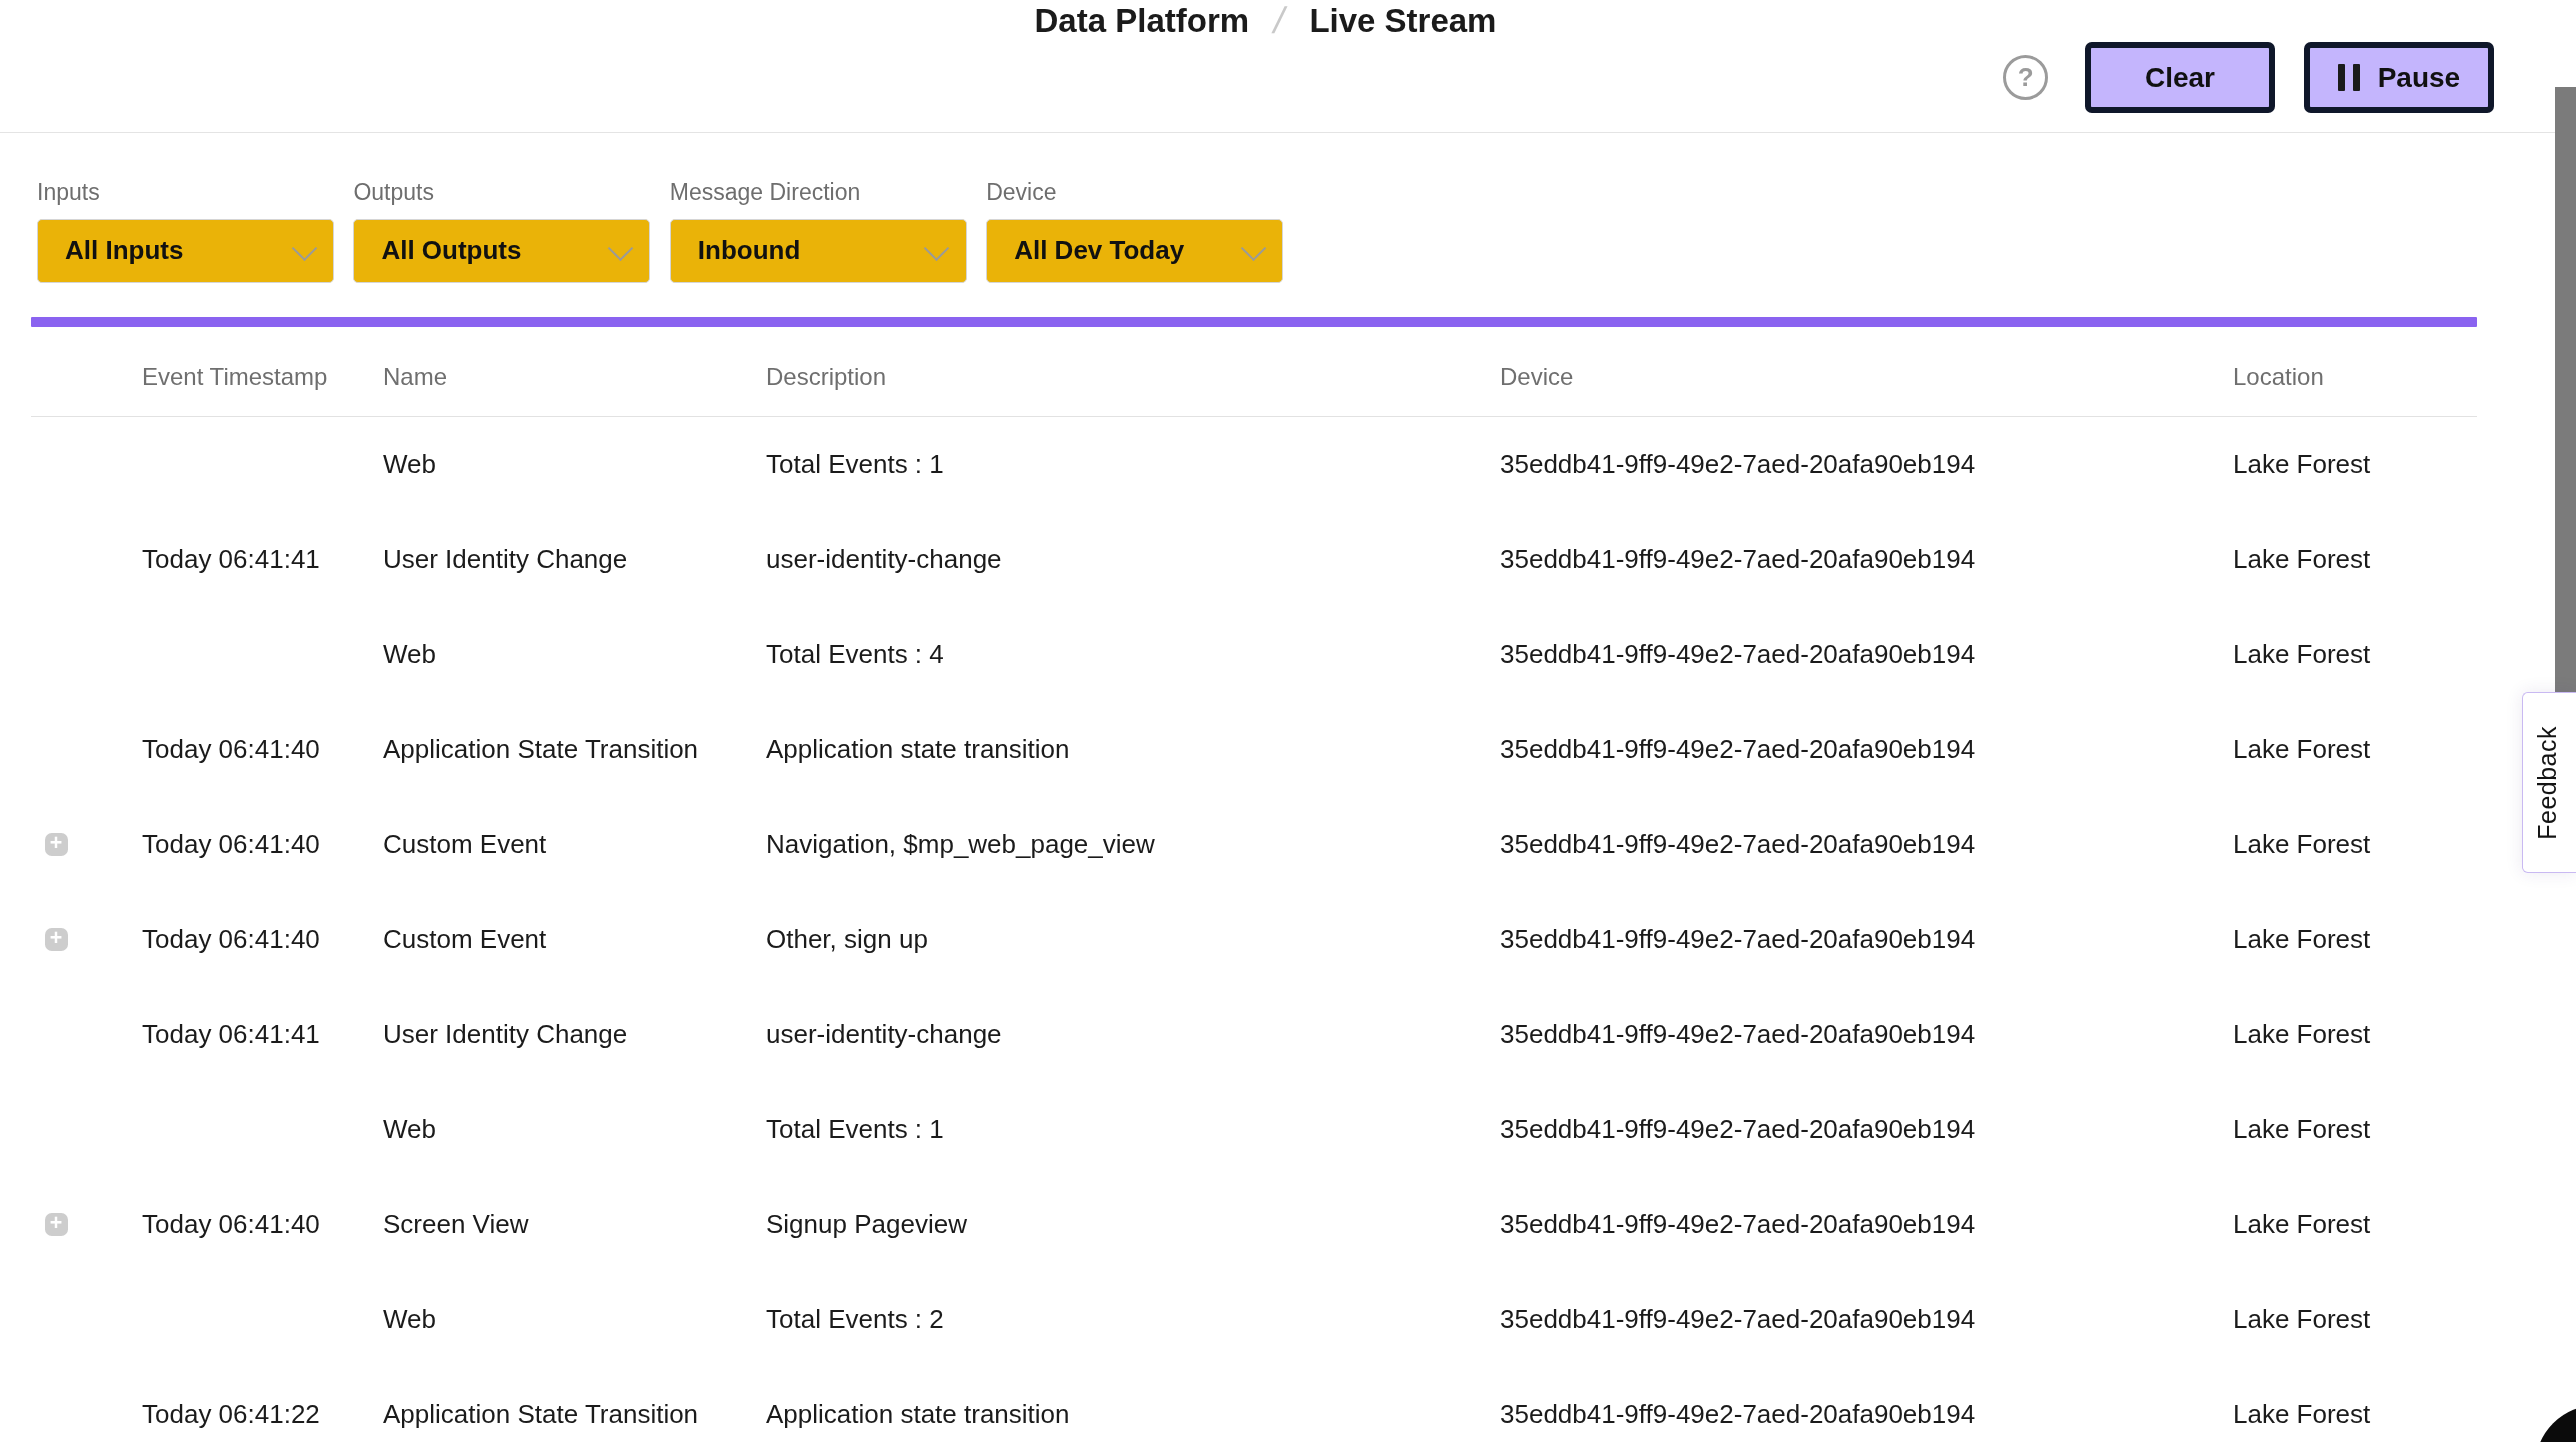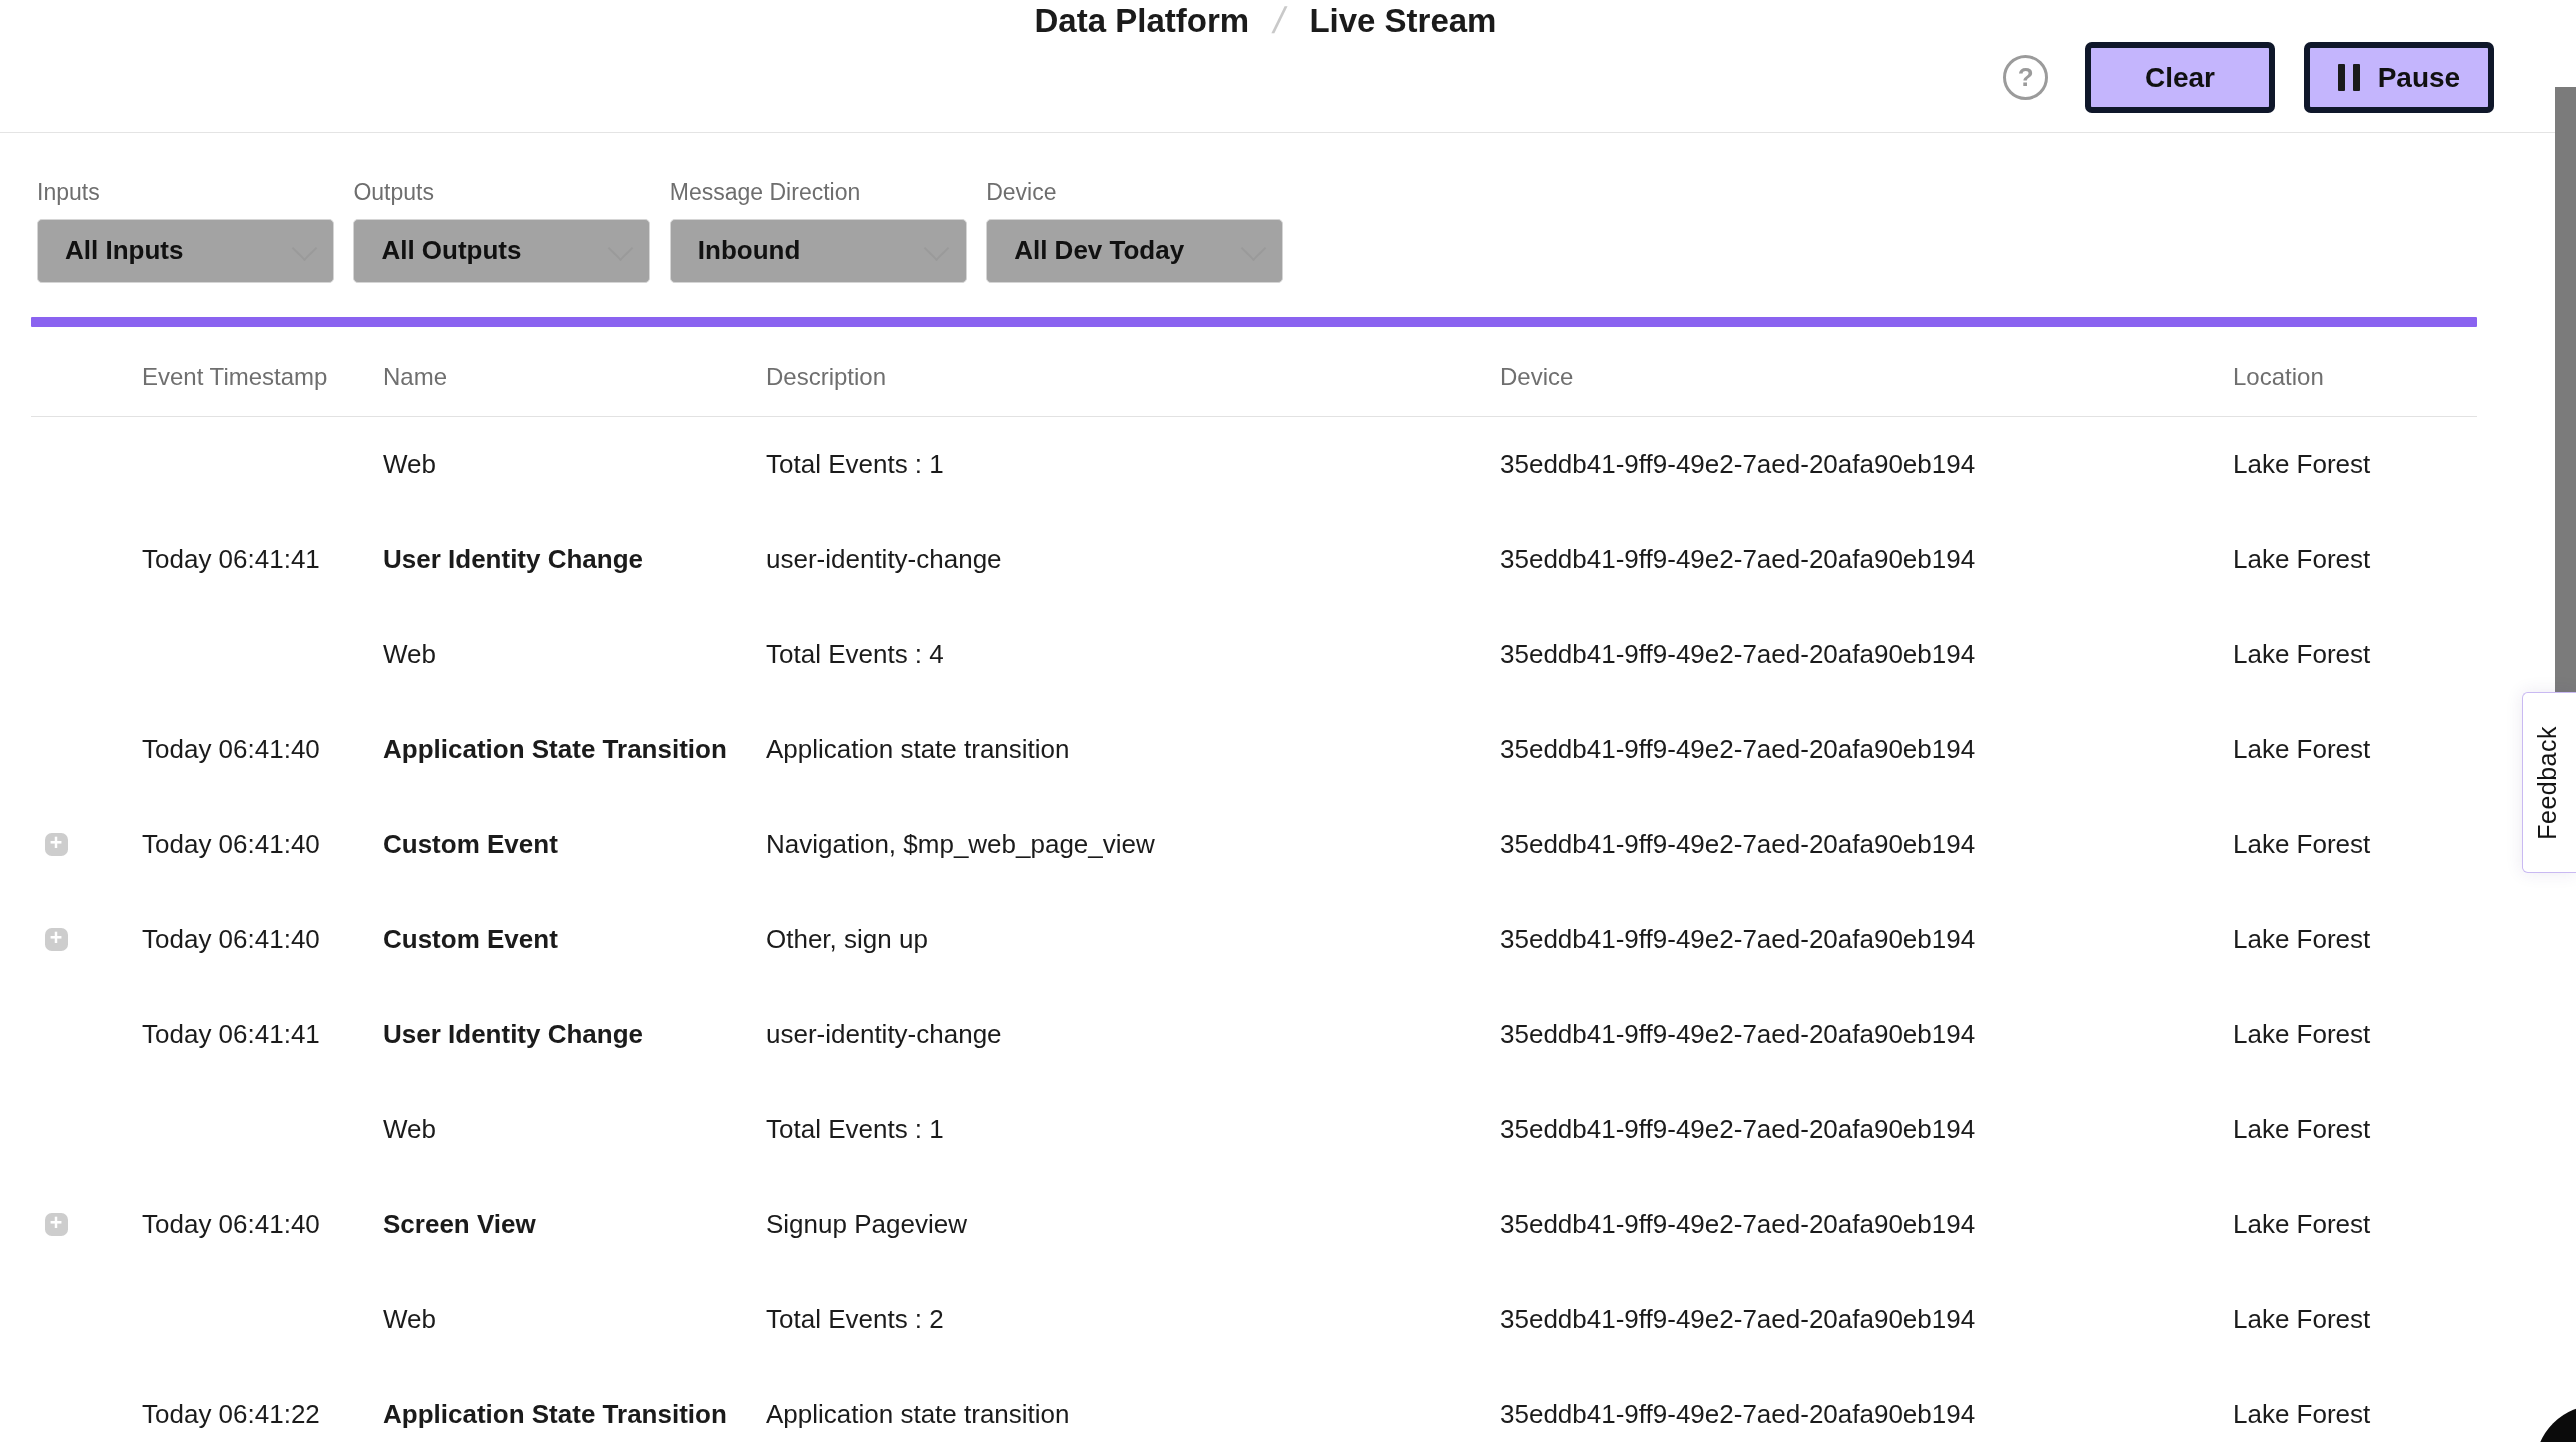--- a/index.html
+++ b/index.html
@@ -49,21 +49,21 @@
     height: 184px;
     display: flex; gap: 19.4px;
   }
   .filter-group { width: 297px; }
   .filter-label { font-size: 23px; color: #6e6e6e; margin-bottom: 12.6px; }
   .select {
     height: 64px; border: 1px solid #d5d5d5; border-radius: 4.9px;
     display: flex; align-items: center;
     padding: 0 23px 0 27px;
     font-size: 26px; font-weight: 700; color: #111;
-    background: #a3a3a3; cursor: pointer;
+    background: #eab308; cursor: pointer;
   }
   .select .chev {
     margin-left: auto;
     width: 17.5px; height: 17.5px;
     border-right: 2.9px solid #9a9a9a; border-bottom: 2.9px solid #9a9a9a;
     transform: rotate(45deg) translateY(-3.9px);
   }
 
   .accent-bar {
     margin: 0 99px 0 31px;
@@ -79,21 +79,21 @@
     grid-template-columns: 111px 241px 383px 734px 733px 1fr;
     align-items: center;
   }
   .thead {
     height: 90px;
     padding-top: 11.6px;
     border-bottom: 1px solid #e2e2e2;
     color: #6f6f6f; font-size: 24px;
   }
   .trow { height: 95px; font-size: 26px; color: #1b1b1b; }
-  .c-name.bold { font-weight: 700; }
+  .c-name.bold { font-weight: 400; }
   .plus-btn {
     width: 23px; height: 23px; margin-left: 13.6px;
     background: #cdcdcd; border: none; border-radius: 6.8px;
     color: #ffffff; font-size: 21.4px; font-weight: 700; line-height: 21.4px;
     display: flex; align-items: center; justify-content: center;
     cursor: pointer; font-family: inherit;
   }
 
   
   .scroll-thumb {

